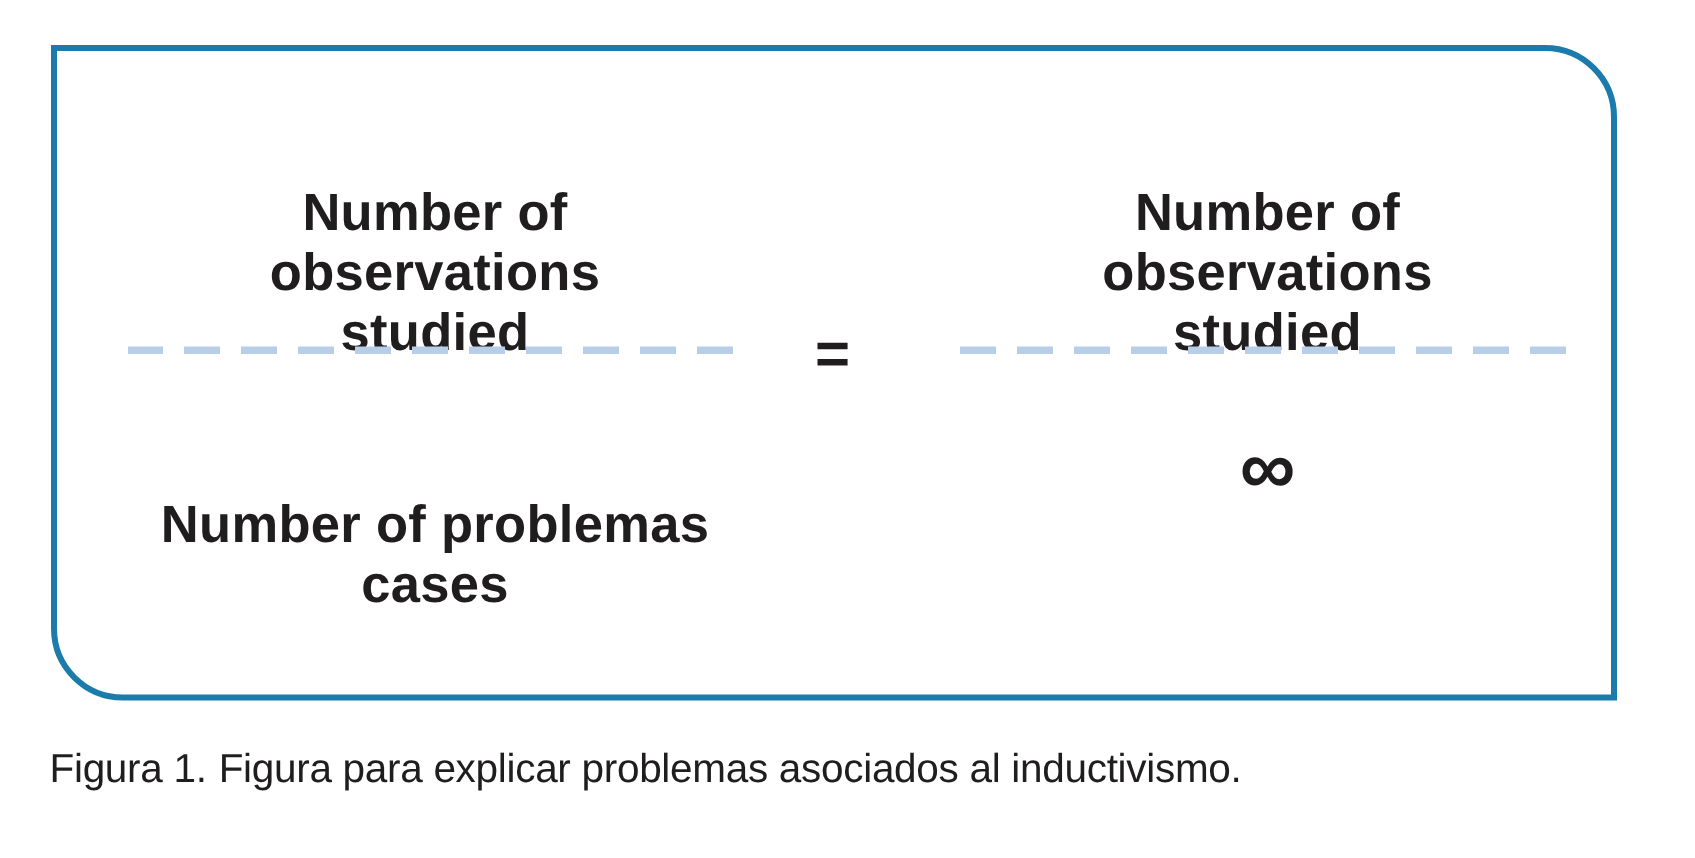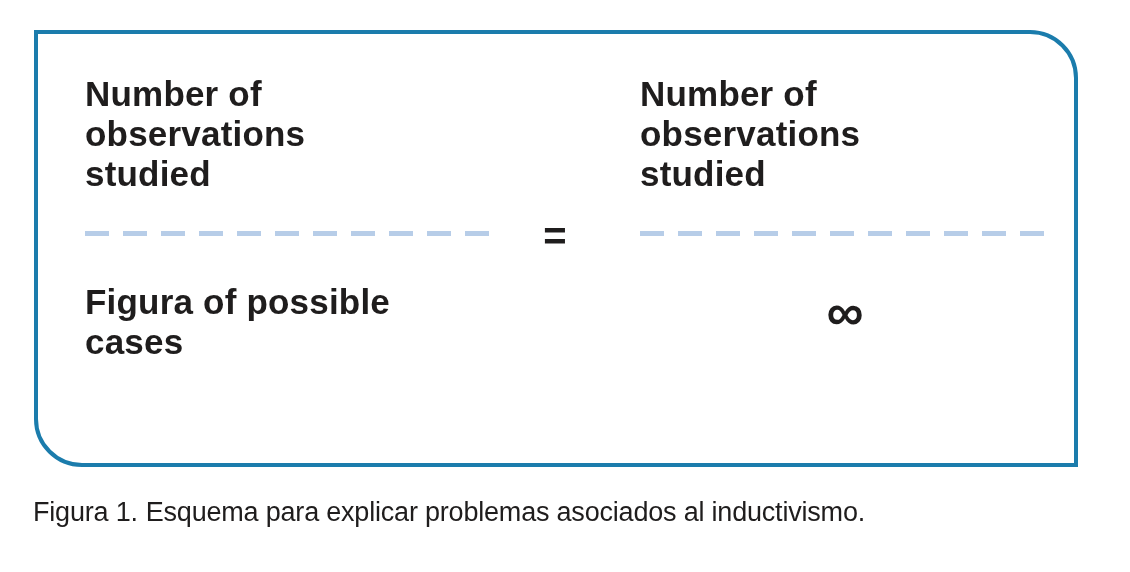--- a/index.html
+++ b/index.html
@@ -21,26 +21,27 @@
     left:34px;top:30px;
     width:1044px;height:437px;
     box-sizing:border-box;
     border:4px solid var(--border);
     border-radius:0 48px 0 48px; 
     background:#ffffff;
   }
   .frac-text{
     position:absolute;
     width:410px;
-    text-align:left;
+    text-align:center;
     font-weight:700;
     font-size:35px;
     line-height:40px;
     letter-spacing:0.2px;
     white-space:pre-line;
+    margin-top:48px;
   }
   .num-left{left:85px;top:74px;}
   .num-right{left:640px;top:74px;}
   .den-left{left:85px;top:282px;}
   .frac-bar{
     position:absolute;
     top:231px;
     width:410px;height:5px;
     background:repeating-linear-gradient(90deg,
       var(--dash) 0px, var(--dash) 24px,
@@ -83,31 +84,31 @@
 
 <div class="page">
 
   <div class="diagram-box"></div>
 
   <div class="fraction">
     <div class="frac-text num-left">Number of
 observations
 studied</div>
     <div class="frac-bar bar-left"></div>
-    <div class="frac-text den-left">Figura of possible
+    <div class="frac-text den-left">Number of problemas
 cases</div>
   </div>
 
   <div class="equals">=</div>
 
   <div class="fraction">
     <div class="frac-text num-right">Number of
 observations
 studied</div>
     <div class="frac-bar bar-right"></div>
     <div class="infinity">∞</div>
   </div>
 
   <p class="caption">
-    <span class="caption-label">Figura 1.</span><span class="caption-text">Esquema para explicar problemas asociados al inductivismo.</span>
+    <span class="caption-label">Figura 1.</span><span class="caption-text">Figura para explicar problemas asociados al inductivismo.</span>
   </p>
 
 </div>
 
 </body></html>

